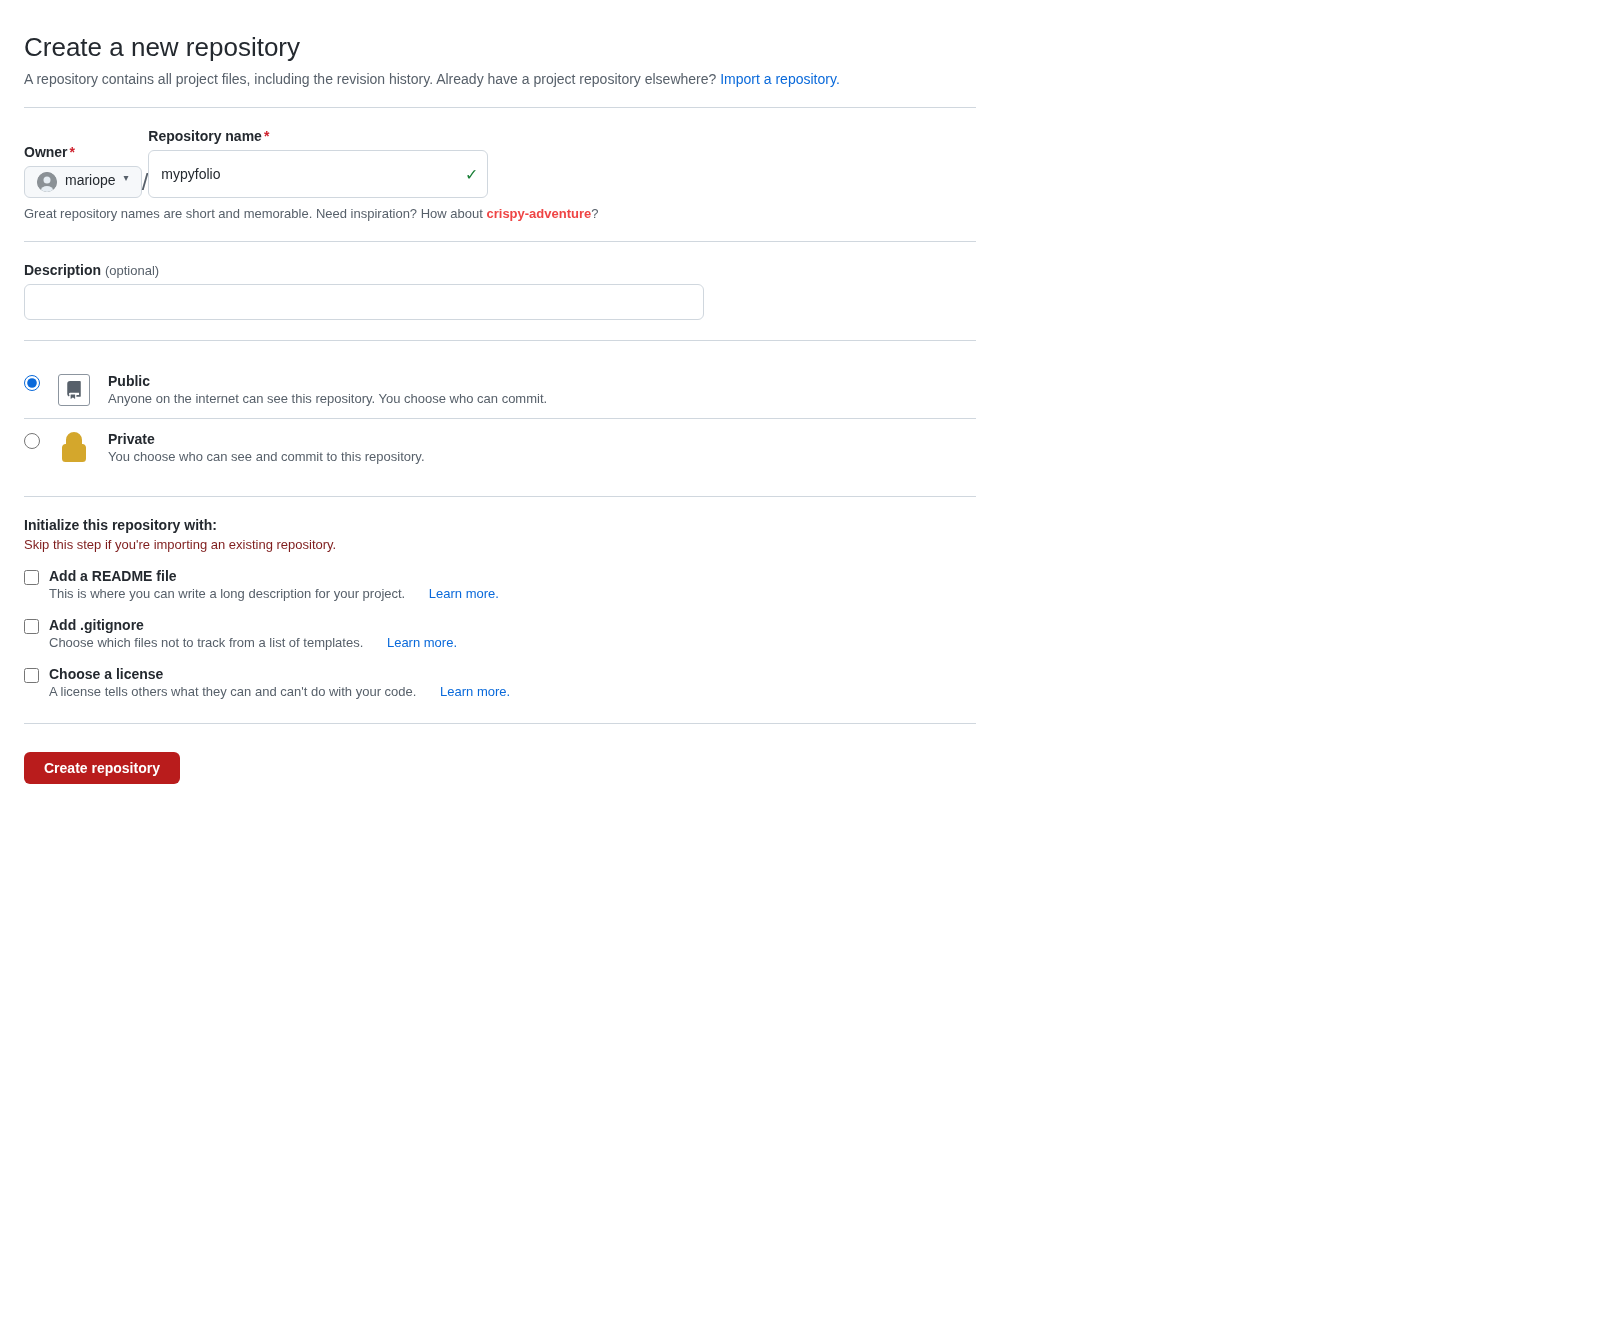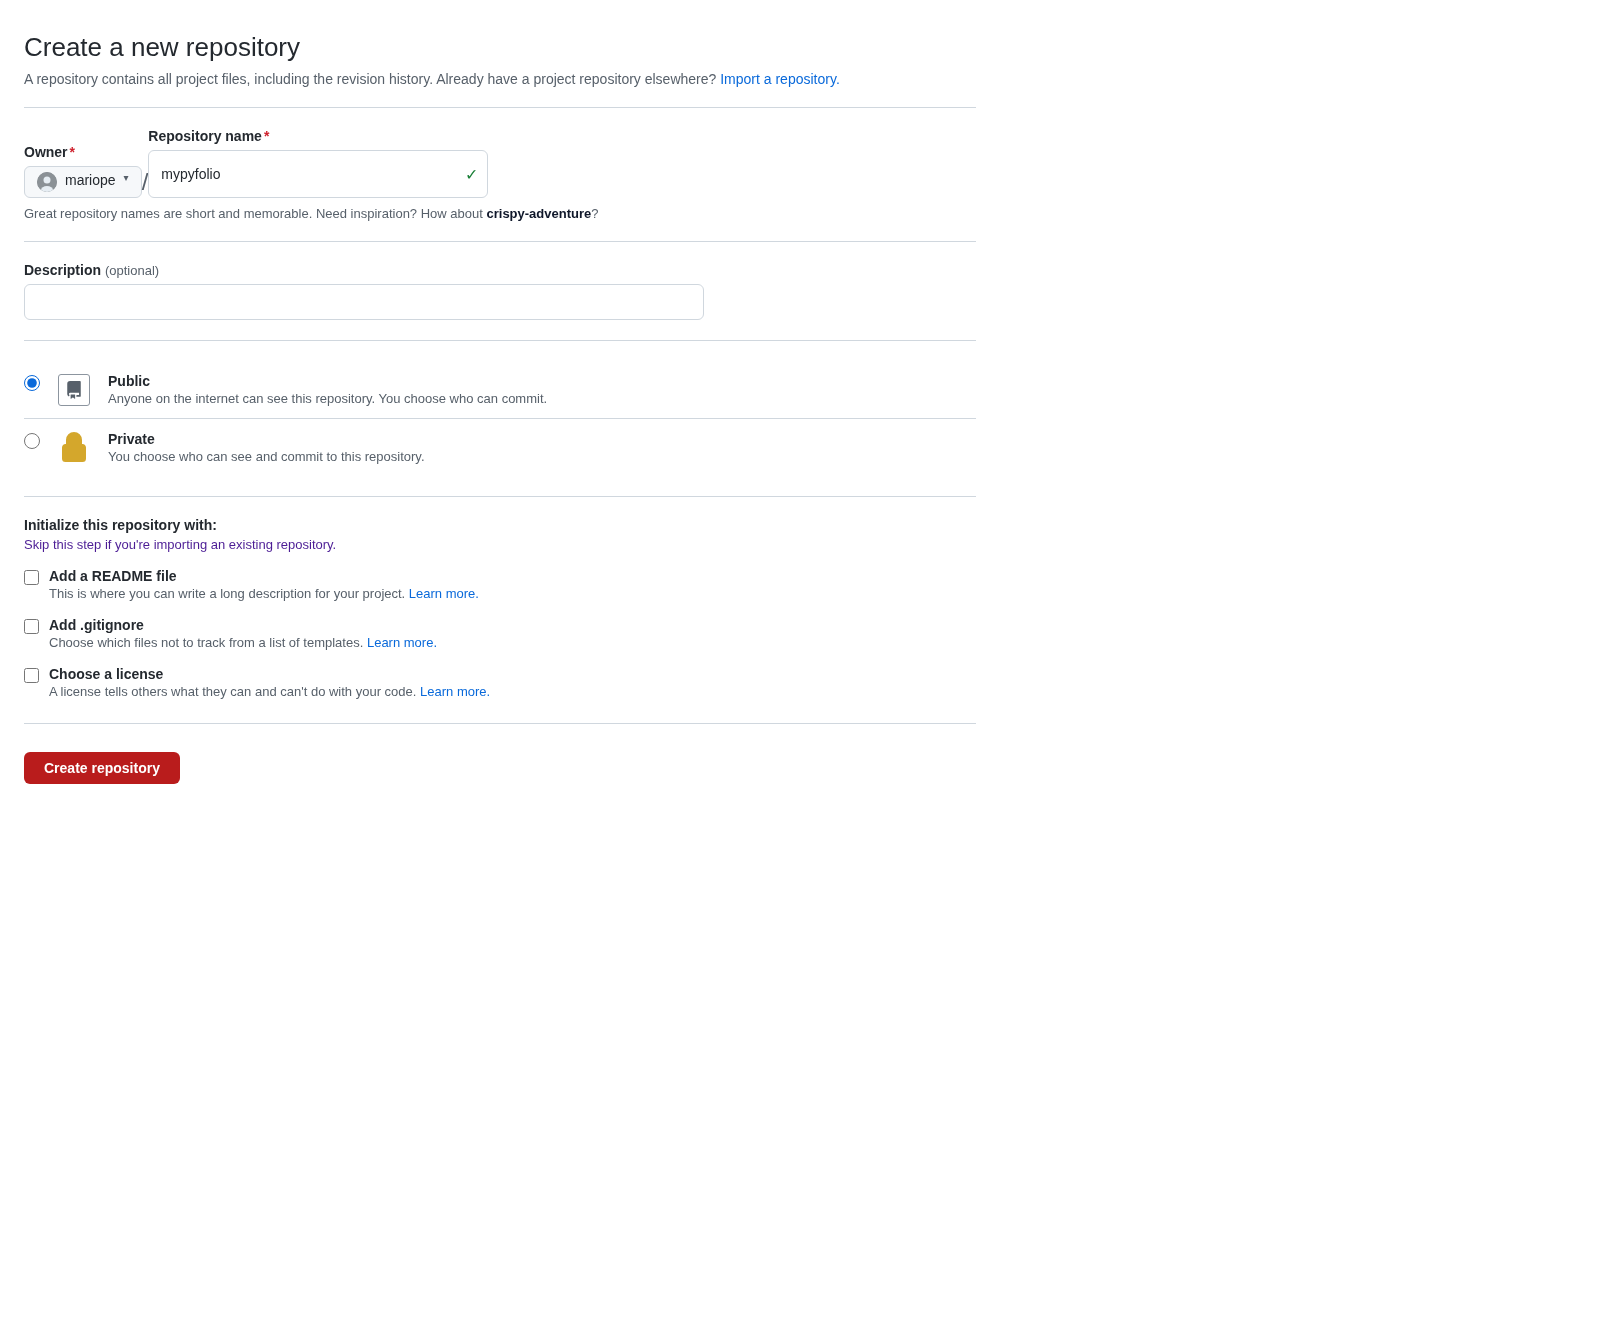--- a/index.html
+++ b/index.html
@@ -101,21 +101,21 @@
       color: #1a7f37;
       font-size: 16px;
     }
     .suggestion-text {
       font-size: 13px;
       color: #57606a;
       margin-top: 8px;
       margin-bottom: 16px;
     }
     .suggestion-link {
-      color: #0f172a;
+      color: #ef4444;
       font-weight: 600;
       text-decoration: none;
     }
     .description-label {
       font-weight: 600;
       font-size: 14px;
       margin-bottom: 6px;
     }
     .optional-text {
       font-weight: 400;
@@ -185,21 +185,21 @@
     .initialize-section {
       margin-top: 8px;
     }
     .init-heading {
       font-weight: 600;
       font-size: 14px;
       margin-bottom: 4px;
     }
     .init-subtext {
       font-size: 13px;
-      color: #4c1d95;
+      color: #7f1d1d;
       margin-bottom: 16px;
     }
     .checkbox-option {
       display: flex;
       align-items: flex-start;
       gap: 10px;
       margin-bottom: 16px;
     }
     .checkbox-input {
       margin-top: 2px;
@@ -215,20 +215,21 @@
       font-size: 14px;
     }
     .checkbox-info .cb-desc {
       font-size: 13px;
       color: #57606a;
       margin-top: 2px;
     }
     .checkbox-info .cb-desc a {
       color: #0969da;
       text-decoration: none;
+      margin-left: 20px;
     }
     .create-btn {
       background: #b91c1c;
       color: #ffffff;
       border: none;
       border-radius: 6px;
       padding: 8px 20px;
       font-size: 14px;
       font-weight: 600;
       cursor: pointer;

